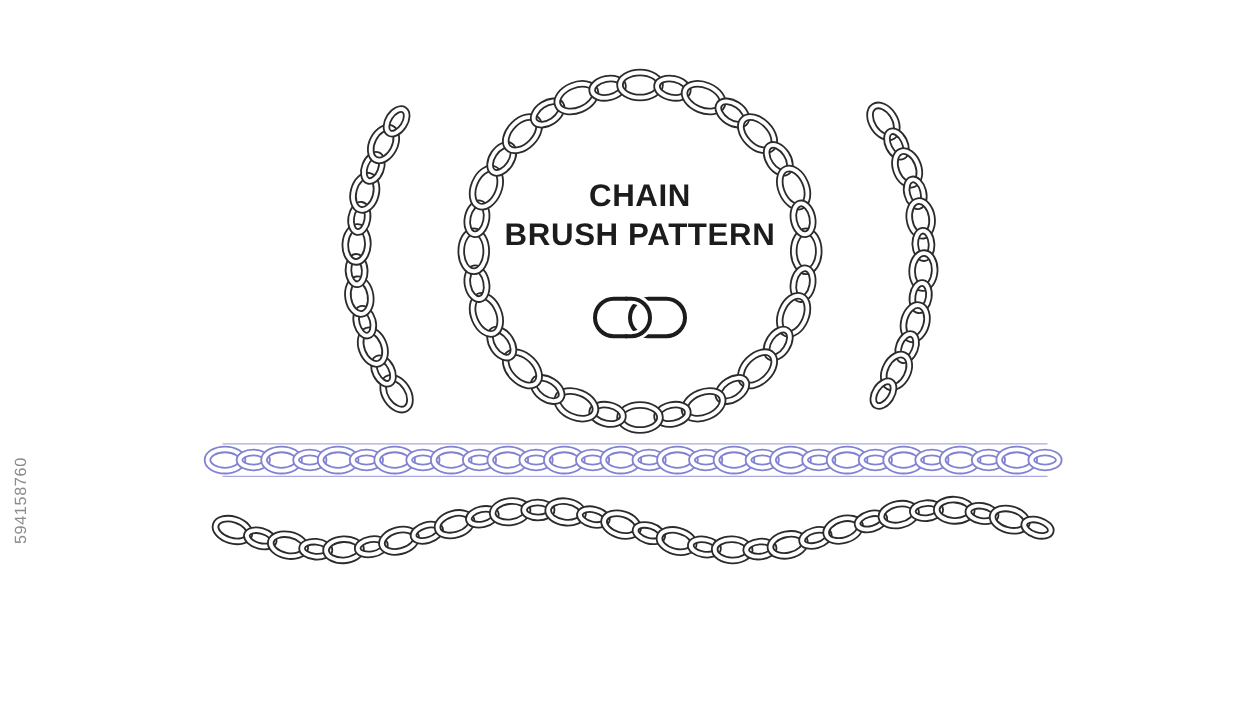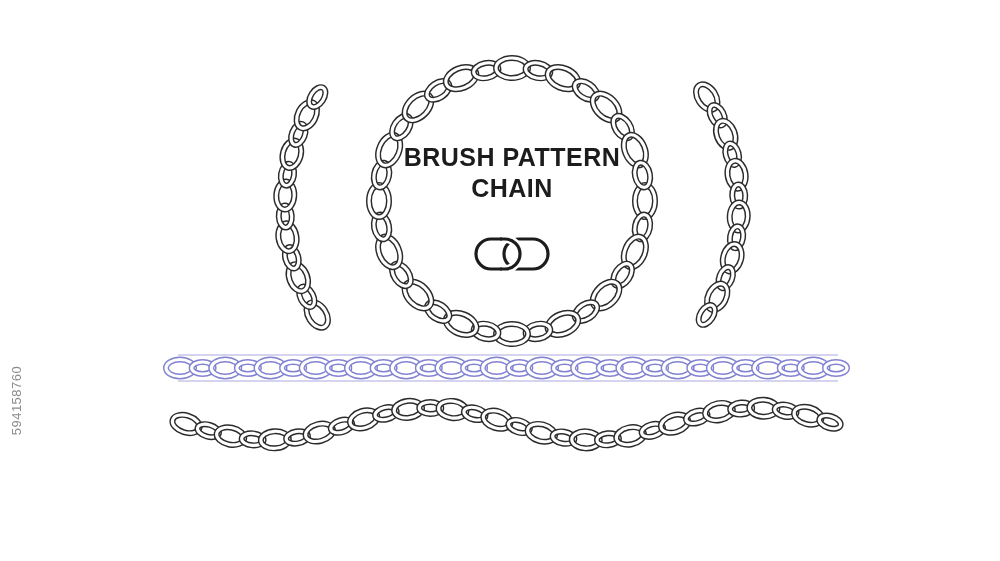--- a/index.html
+++ b/index.html
@@ -510,22 +510,22 @@
         <ellipse cx="0" cy="0" rx="14" ry="8.5" fill="none" stroke="#2b2b2b" stroke-width="6"></ellipse>
         <ellipse cx="0" cy="0" rx="14" ry="8.5" fill="none" stroke="#fff" stroke-width="3.1"></ellipse>
       </g>
       <g transform="translate(830 422.1482030205805) rotate(17.079435752709685)">
         <ellipse cx="0" cy="0" rx="11" ry="6" fill="none" stroke="#2b2b2b" stroke-width="6"></ellipse>
         <ellipse cx="0" cy="0" rx="11" ry="6" fill="none" stroke="#fff" stroke-width="3.1"></ellipse>
       </g>
     </svg>
 
   <div class="center-label">
+    <div class="line">CHAIN</div>
     <div class="line">BRUSH PATTERN</div>
-    <div class="line">CHAIN</div>
   </div>
 
   <div class="link-icon-wrap">
     <svg width="84" height="52" viewBox="0 0 84 52">
       <g fill="none">
         <rect x="6" y="11" width="44" height="30" rx="15" stroke="#1c1c1c" stroke-width="3.2"></rect>
         <rect x="34" y="11" width="44" height="30" rx="15" stroke="#ffffff" stroke-width="9"></rect>
         <rect x="34" y="11" width="44" height="30" rx="15" stroke="#1c1c1c" stroke-width="3.2"></rect>
         <path d="M 32 11 h 3 a 15 15 0 0 1 15 15 a 15 15 0 0 1 -15 15 h -3" stroke="#ffffff" stroke-width="8"></path>
         <path d="M 30 11 h 5 a 15 15 0 0 1 15 15 a 15 15 0 0 1 -15 15 h -5" stroke="#1c1c1c" stroke-width="3.2"></path>

